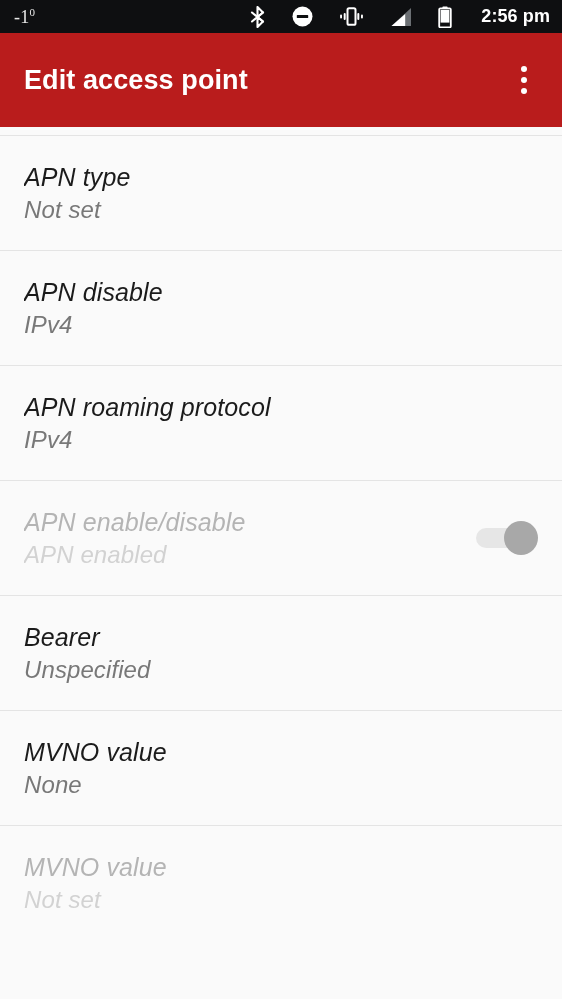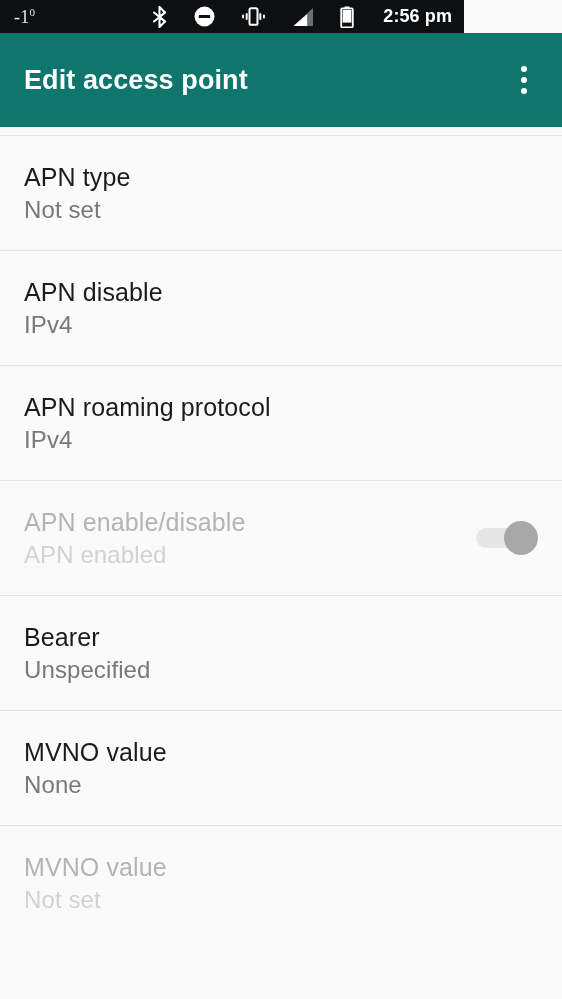--- a/index.html
+++ b/index.html
@@ -20,21 +20,21 @@
     width: 562px;
     height: 999px;
     overflow: hidden;
     background: #fafafa;
   }
 
   
   #status-bar {
     position: absolute;
     top: 0; left: 0;
-    width: 464px;
+    width: 562px;
     height: 33px;
     background: #0e0f11;
     display: flex;
     align-items: center;
     box-sizing: border-box;
     padding: 0 12px 0 14px;
     z-index: 30;
   }
   #status-left {
     flex: 0 0 auto;
@@ -71,21 +71,21 @@
     margin-left: 3px;
     white-space: nowrap;
   }
 
   
   #app-bar {
     position: absolute;
     top: 33px; left: 0;
     width: 562px;
     height: 94px;
-    background: #0f766e;
+    background: #b91c1c;
     display: flex;
     align-items: center;
     box-sizing: border-box;
     padding: 0 14px 0 24px;
     z-index: 20;
   }
   #app-bar-title {
     color: #ffffff;
     font-size: 27px;
     font-weight: bold;
@@ -141,20 +141,21 @@
     content: "";
     position: absolute;
     top: 0; left: 0;
     width: 562px;
     height: 1px;
     background: #e4e4e4;
   }
   .pref-text {
     flex: 1 1 auto;
     min-width: 0;
+    font-style: italic;
   }
   .pref-title {
     color: #1b1b1b;
     font-size: 25px;
     line-height: 31px;
     letter-spacing: 0.1px;
     white-space: nowrap;
     overflow: hidden;
   }
   .pref-summary {

